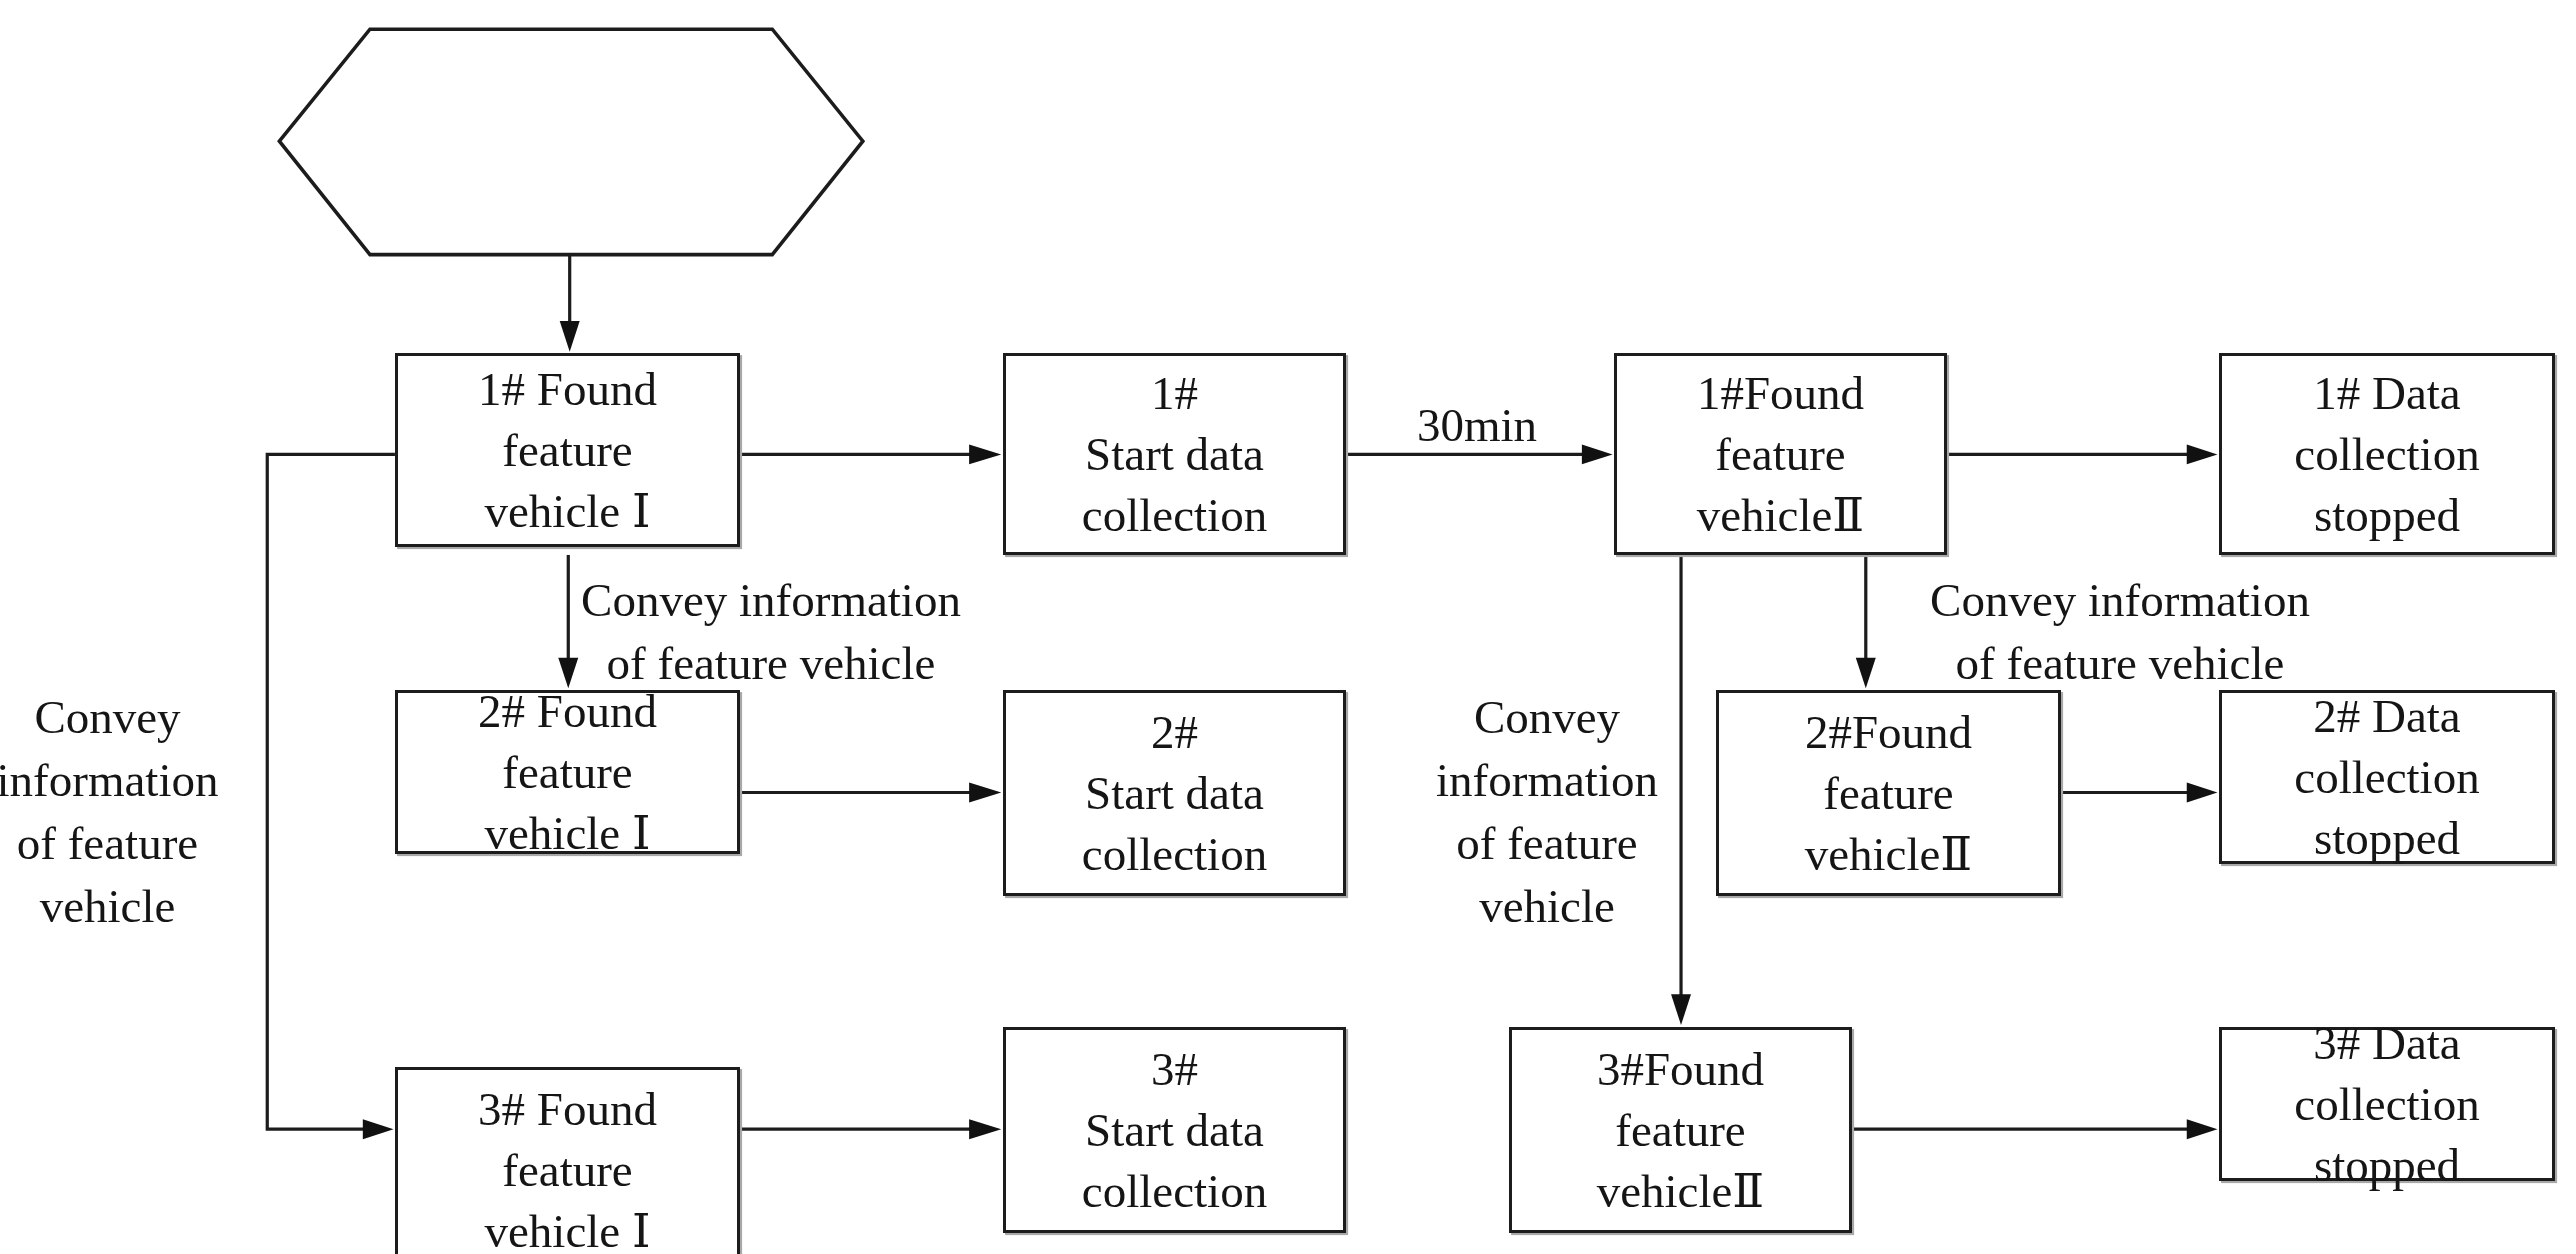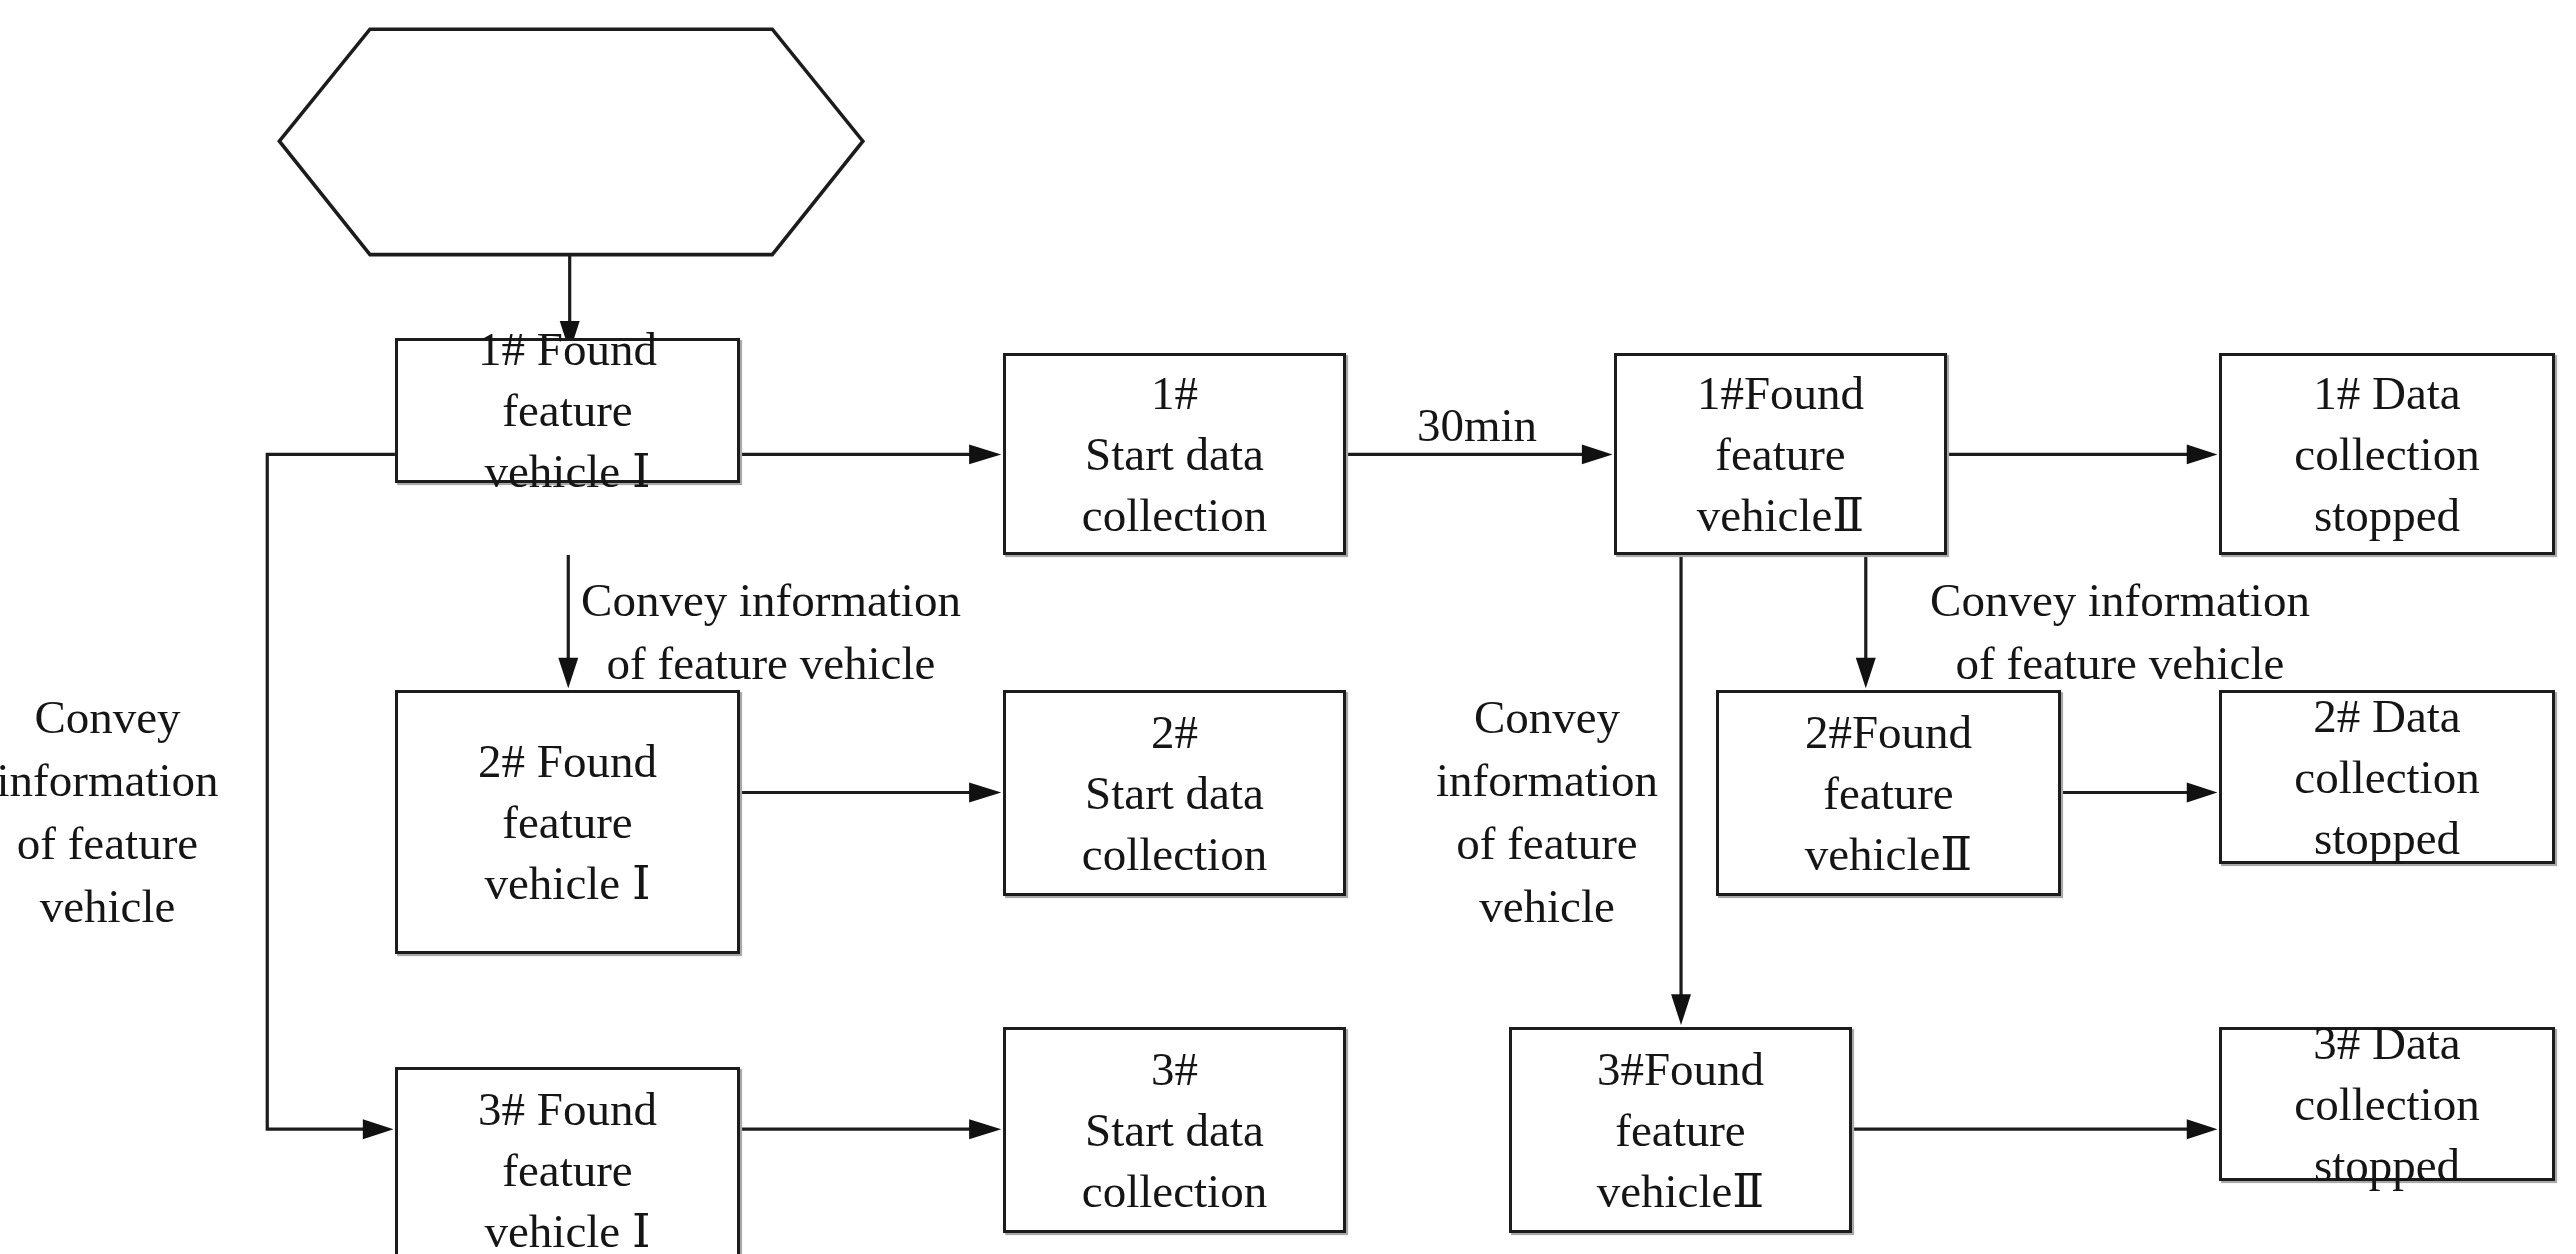--- a/index.html
+++ b/index.html
@@ -132,21 +132,21 @@
     </g>
     <g>
       <line class="edge" x1="2595" y1="1583" x2="3067" y2="1583"></line>
       <polygon class="head" points="3065,1569 3065,1597 3108,1583"></polygon>
     </g>
   </svg>
 
   <div class="start-text">
   </div>
 
-  <div class="node" style="left:395px; top:338px; width:345px; height:145px">
+  <div class="node" style="left:395px; top:353px; width:345px; height:194px">
     <span class="ln">1# Found</span>
     <span class="ln">feature</span>
     <span class="ln">vehicle Ⅰ</span>
   </div>
 
   <div class="node" style="left:1003px; top:353px; width:343px; height:202px">
     <span class="ln">1#</span>
     <span class="ln">Start data</span>
     <span class="ln">collection</span>
   </div>
@@ -156,21 +156,21 @@
     <span class="ln">feature</span>
     <span class="ln">vehicleⅡ</span>
   </div>
 
   <div class="node" style="left:2219px; top:353px; width:336px; height:202px">
     <span class="ln">1# Data</span>
     <span class="ln">collection</span>
     <span class="ln">stopped</span>
   </div>
 
-  <div class="node" style="left:395px; top:690px; width:345px; height:264px">
+  <div class="node" style="left:395px; top:690px; width:345px; height:164px">
     <span class="ln">2# Found</span>
     <span class="ln">feature</span>
     <span class="ln">vehicle Ⅰ</span>
   </div>
 
   <div class="node" style="left:1003px; top:690px; width:343px; height:206px">
     <span class="ln">2#</span>
     <span class="ln">Start data</span>
     <span class="ln">collection</span>
   </div>

